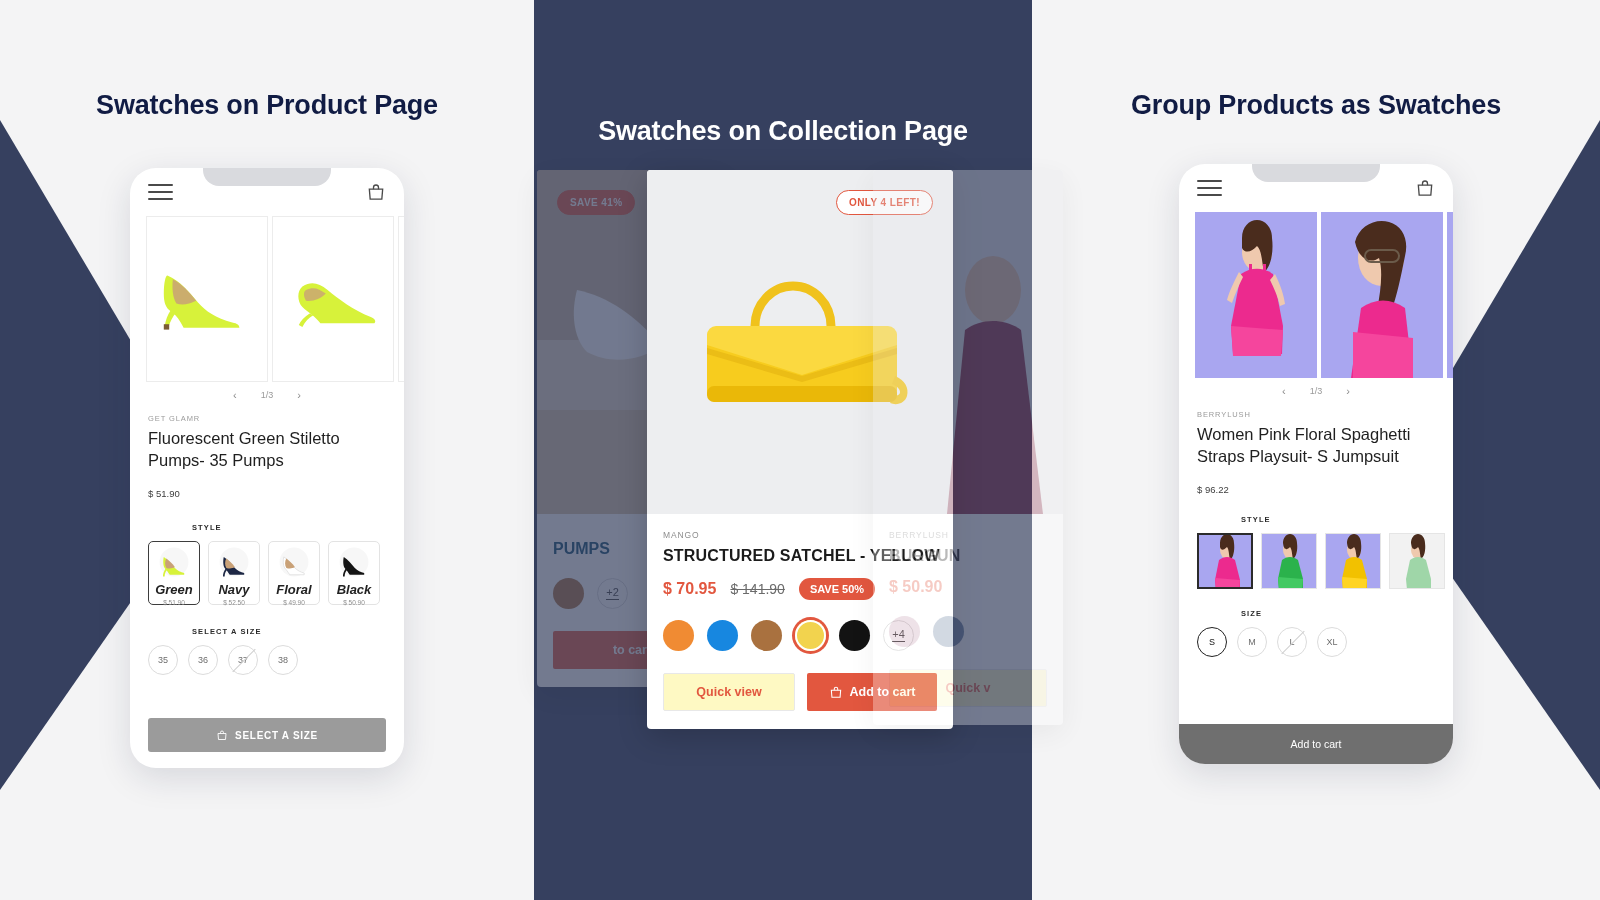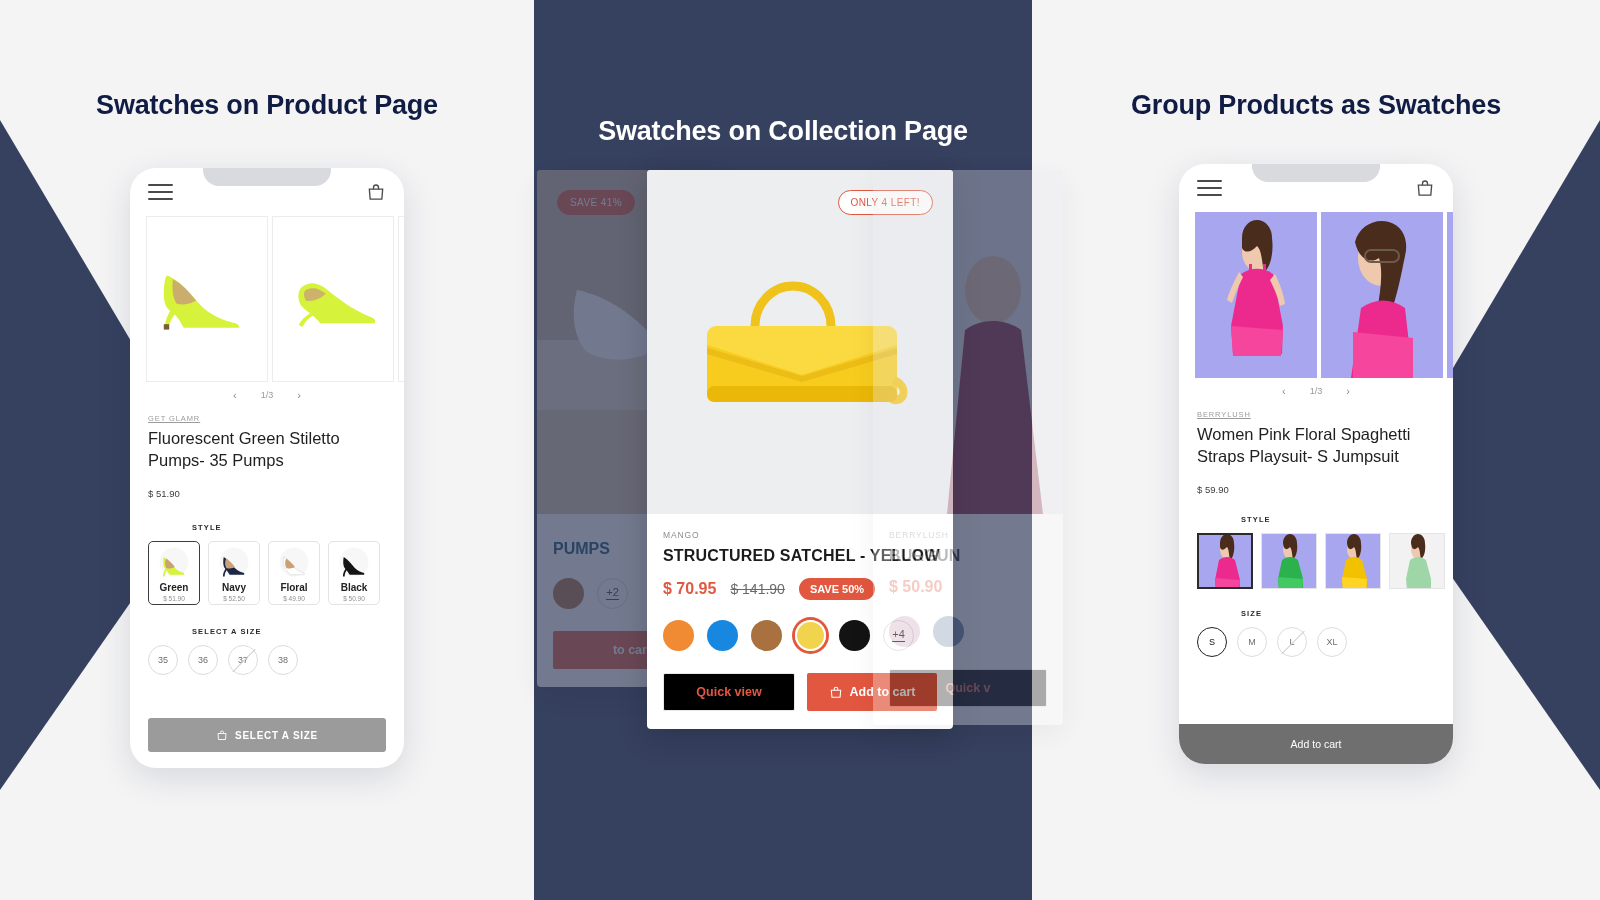--- a/index.html
+++ b/index.html
@@ -75,42 +75,42 @@
     overflow: hidden;
   }
   .gslide.img { border: none; }
   .gnav {
     display: flex; align-items: center; justify-content: center; gap: 24px;
     height: 26px; font-size: 9px; color: #9a9a9a;
   }
   .gnav .arw { font-size: 11px; color:#8c8c8c; }
 
   .ph-body { padding: 6px 18px 0 18px; flex: 1 1 auto; }
-  .vendor { font-size: 7.5px; letter-spacing: .9px; color: #9b9b9b; text-transform: uppercase; text-decoration: underline; }
+  .vendor { font-size: 7.5px; letter-spacing: .9px; color: #9b9b9b; text-transform: uppercase; }
   .ptitle {
     font-size: 16.5px; line-height: 1.32; color: #1f1f1f;
     margin-top: 5px; font-weight: 400;
   }
   .pprice { font-size: 9.5px; color: #3c3c3c; margin-top: 16px; }
 
   .seclabel {
     font-size: 7.5px; font-weight: 700; letter-spacing: 1.1px;
     color: #2a2a2a; text-transform: uppercase; padding-left: 44px;
   }
 
   
   .sw-row { display: flex; gap: 8px; margin-top: 9px; }
   .sw-card {
     width: 52px; height: 64px; border: 1px solid #e3e3e3; border-radius: 5px;
     background:#fff; display:flex; flex-direction:column; align-items:center;
     justify-content: flex-start; padding-top: 5px;
   }
   .sw-card.sel { border: 1.5px solid #3d3d3d; }
   .sw-thumb { width: 36px; height: 30px; display:flex; align-items:center; justify-content:center; }
-  .sw-name { font-size: 10px; font-weight: 700; color: #222; margin-top: 5px; }
+  .sw-name { font-size: 13px; font-weight: 700; color: #222; margin-top: 5px; font-style: italic; }
   .sw-sub  { font-size: 6.5px; color: #8e8e8e; margin-top: 2px; }
 
   
   .size-row { display: flex; gap: 10px; margin-top: 9px; }
   .size-pill {
     width: 30px; height: 30px; border-radius: 50%;
     border: 1px solid #dcdcdc; color: #6d6d6d;
     font-size: 9px; display: flex; align-items: center; justify-content: center;
     position: relative; background: #fff;
   }
@@ -146,21 +146,21 @@
     box-shadow: 0 8px 30px rgba(0,0,0,.18);
     overflow: hidden; position: relative; flex: 0 0 auto;
   }
   .pcard.side { width: 190px; opacity: .30; }
   .pcard.side.l { margin-right: -102px; }
   .pcard.side.r { margin-left: -102px; }
   .pc-img { height: 344px; background: #eceef1; position: relative; display:flex; align-items:center; justify-content:center; }
   .badge {
     position: absolute; top: 20px; right: 20px;
     border: 1px solid #e2573f; color: #e2573f; background: #fff;
-    font-size: 10px; font-weight: 400; letter-spacing: .4px;
+    font-size: 10px; font-weight: 700; letter-spacing: .4px;
     padding: 6px 12px; border-radius: 20px; white-space: nowrap;
   }
   .badge.fill { background:#e2573f; color:#fff; border-color:#e2573f; left: 20px; right:auto; }
   .pc-body { padding: 16px 16px 18px 16px; }
   .pc-vendor { font-size: 8.5px; letter-spacing: .9px; color: #8d8d8d; text-transform: uppercase; }
   .pc-title { font-size: 16px; font-weight: 700; color: #1b1b1b; margin-top: 7px; letter-spacing: .2px; white-space: nowrap; }
   .pc-prices { display:flex; align-items:center; gap: 14px; margin-top: 13px; }
   .pc-sale { font-size: 16px; font-weight: 700; color: #e2573f; }
   .pc-comp { font-size: 14px; color: #6b6b6b; text-decoration: line-through; }
   .pc-save { background:#e2573f; color:#fff; font-size: 11px; font-weight: 700; padding: 5px 11px; border-radius: 14px; }
@@ -171,21 +171,21 @@
     background:#fff; border:1px solid #dadada; color:#3d3d3d;
     font-size: 11px; display:flex; align-items:center; justify-content:center;
   }
   .dot.more span { border-bottom: 1px solid #3d3d3d; line-height: 1; padding-bottom:1px; }
   .pc-btns { display:flex; gap: 12px; margin-top: 22px; }
   .btn {
     flex: 1 1 0; height: 38px; border-radius: 2px;
     display:flex; align-items:center; justify-content:center; gap: 7px;
     font-size: 12.5px; font-weight: 700;
   }
-  .btn.ghost { border: 1px solid #e8e8e8; color: #e2573f; background:#000000; }
+  .btn.ghost { border: 1px solid #e8e8e8; color: #e2573f; background:#fef9c3; }
   .btn.solid { background: #e2573f; color: #fff; }
   .pumps-big { font-size: 16px; font-weight: 700; color:#0c4a6e; white-space: nowrap; }
 </style>
 </head>
 <body>
 
 <div class="stage">
 
   <svg class="chev left" viewBox="0 0 230 900" preserveAspectRatio="none">
     <polygon points="0,120 160,390 160,560 0,790" fill="#36405f"></polygon>
@@ -470,21 +470,21 @@
 
       <div class="gnav">
         <span class="arw">‹</span>
         <span>1/3</span>
         <span class="arw">›</span>
       </div>
 
       <div class="ph-body">
         <div class="vendor">BERRYLUSH</div>
         <div class="ptitle">Women Pink Floral Spaghetti Straps Playsuit- S Jumpsuit</div>
-        <div class="pprice">$ 59.90</div>
+        <div class="pprice">$ 96.22</div>
 
         <div style="margin-top:20px">
           <div class="seclabel">STYLE</div>
           <div class="st-row">
             <div class="st-card sel">
               <svg viewBox="0 0 56 56" width="56" height="56">
                 <rect width="56" height="56" fill="#a9a6f0"></rect>
                 <ellipse cx="28" cy="15" rx="7" ry="9" fill="#efc9ae"></ellipse>
                 <path d="M21 8c0-5 3-9 7-9s7 4 7 9c1 8-1 15-4 17-1-4-1-11-3-13-3 3-6 4-7 0z" fill="#4a2c1d"></path>
                 <path d="M20 25c5-4 11-4 16 0l5 20v11H17l-1-11z" fill="#ec2a8e"></path>

